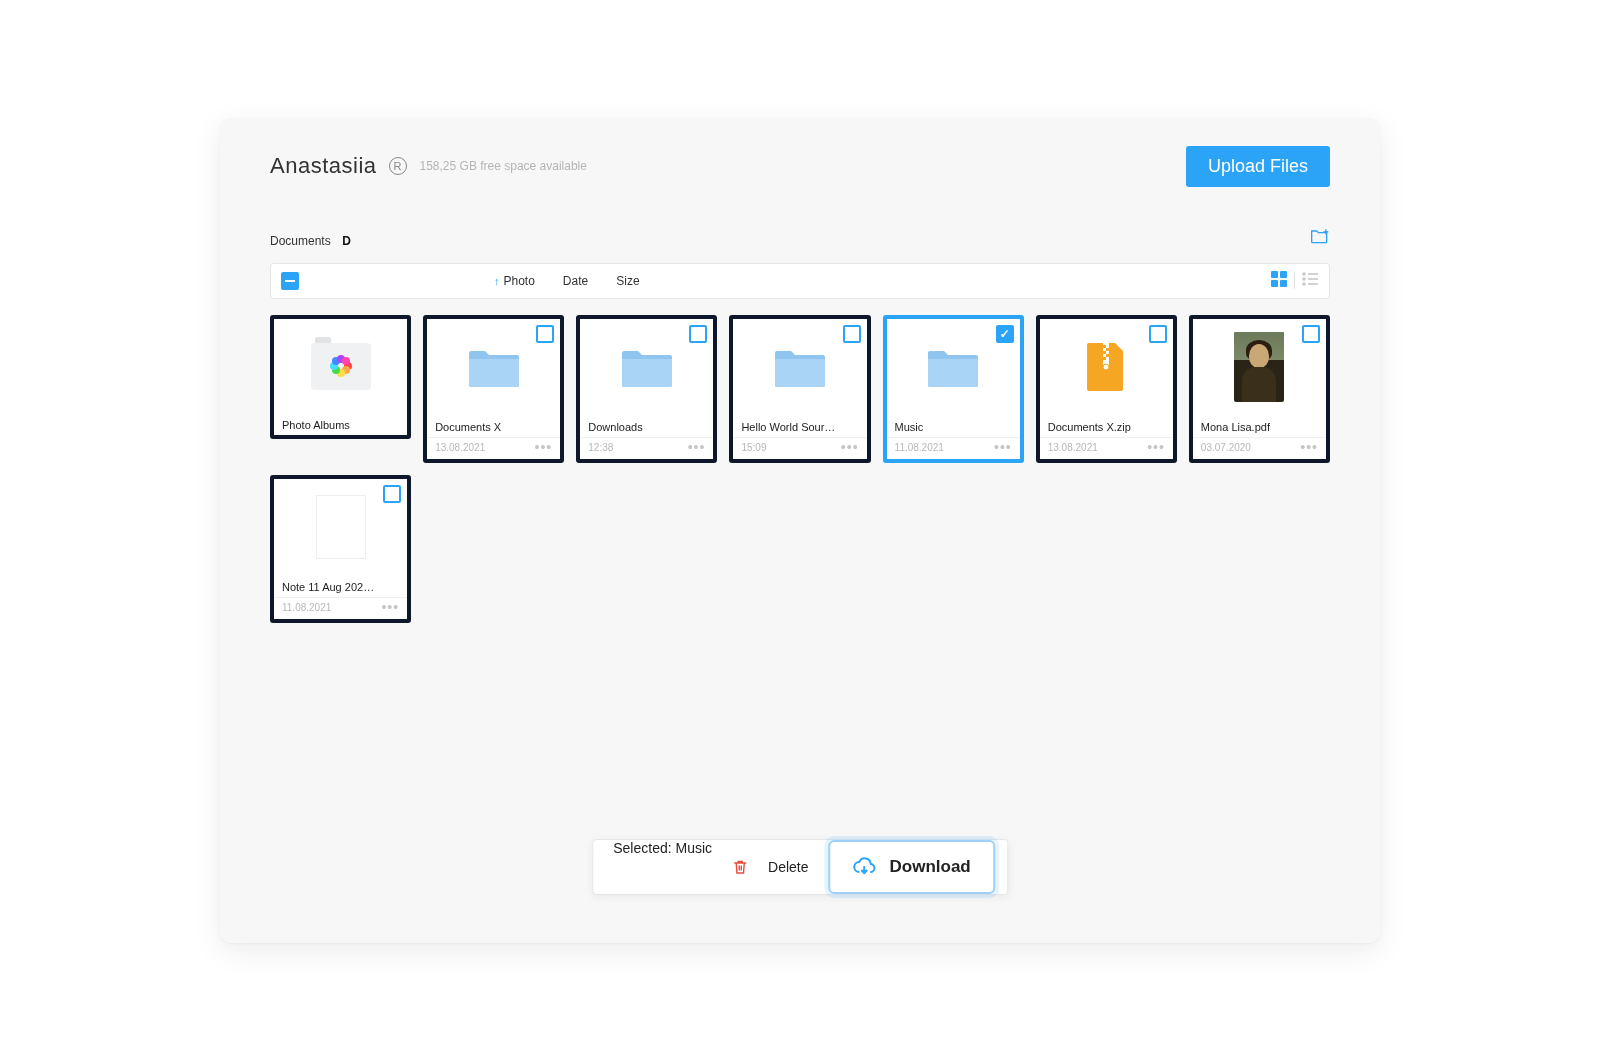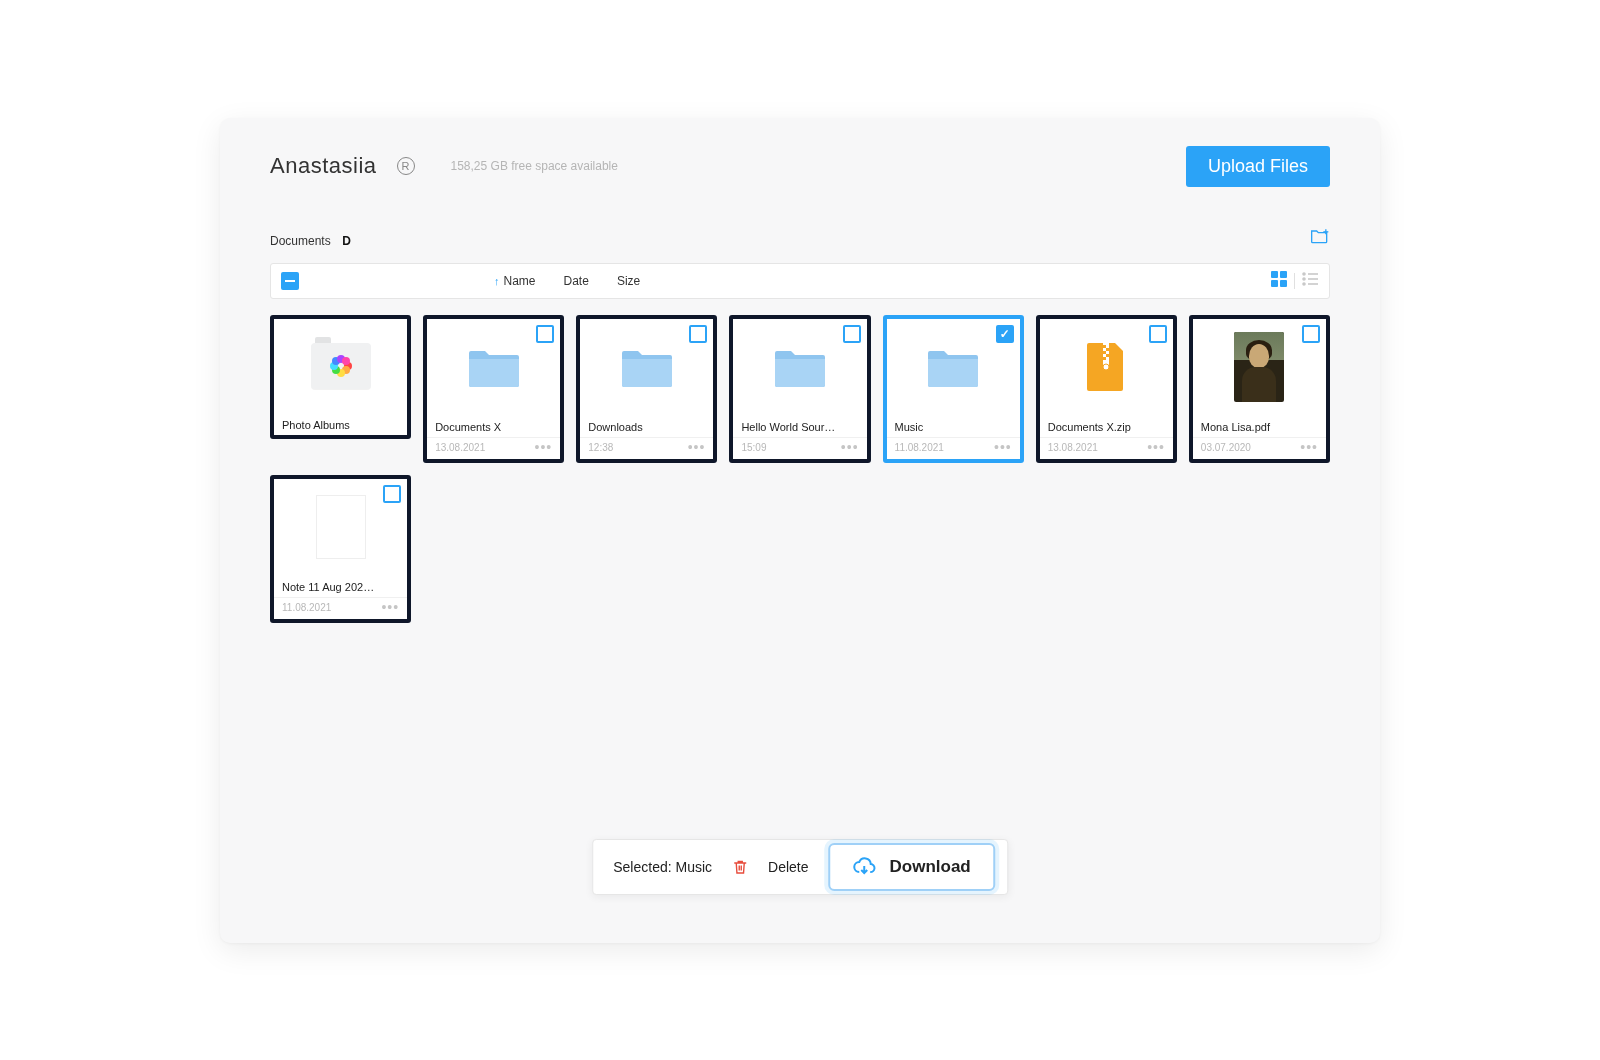--- a/index.html
+++ b/index.html
@@ -20,24 +20,24 @@
   box-shadow: 0 8px 30px rgba(0,0,0,0.08), 0 1px 3px rgba(0,0,0,0.04);
   position: relative;
   padding: 28px 50px 0 50px;
 }
 .header {
   display: flex;
   align-items: center;
   justify-content: space-between;
   margin-bottom: 40px;
 }
-.header-left { display:flex; align-items:center; gap:20px; }
+.header-left { display:flex; align-items:center; gap:12px; }
 .user-name { font-size: 22px; font-weight: 300; color:#333; letter-spacing:0.5px; }
 .r-brand { width:18px; height:18px; border:1px solid #888; border-radius:50%; display:inline-flex; align-items:center; justify-content:center; font-size:11px; font-weight:500; color:#888; }
-.space-text { font-size:12px; color:#b5b5b5; margin-left:16px; }
+.space-text { font-size:12px; color:#b5b5b5; margin-left:1px; }
 .upload-btn {
   background:#2ba3f7; color:#fff; border:none; font-size:18px; padding:10px 22px; border-radius:3px; cursor:pointer;
 }
 .breadcrumb-row {
   display:flex; align-items:flex-end; justify-content:space-between; margin-bottom:14px;
 }
 .breadcrumb { display:flex; align-items:center; gap:8px; font-size:12px; color:#333; font-weight:500; }
 .d-badge { width:16px; height:16px; display:inline-flex; align-items:center; justify-content:center; font-weight:700; font-size:12px; color:#111; }
 .new-folder-icon svg { width:20px; height:18px; }
 .column-bar {
@@ -87,21 +87,21 @@
 .mona .body { position:absolute; bottom:0; left:8px; right:8px; height:35px; background:#3a2f1a; border-radius:40% 40% 0 0; }
 .mona .hair { position:absolute; top:8px; left:12px; width:26px; height:20px; background:#2a1f10; border-radius:50% 50% 30% 30%; }
 .blank-page { width:50px; height:64px; background:#fff; border:1px solid #eee; }
 .card-label { padding:6px 8px 4px 8px; font-size:11px; color:#222; white-space:nowrap; overflow:hidden; text-overflow:ellipsis; }
 .card-meta { padding:0 8px 6px 8px; font-size:10px; color:#b8b8b8; display:flex; justify-content:space-between; align-items:center; border-top:1px solid #f0f0f0; padding-top:4px;}
 .dots { color:#c5c5c5; font-size:14px; letter-spacing:1px; cursor:pointer; line-height:6px;}
 .card.no-meta { height:124px; }
 .action-bar {
   position:absolute; bottom:48px; left:50%; transform:translateX(-50%);
   background:#fff; border:1px solid #e6e6e6; border-radius:4px; box-shadow:0 2px 8px rgba(0,0,0,0.06);
-  display:flex; align-items:center; height:56px; padding:0 12px 0 20px; gap:20px;
+  display:flex; height:56px; padding:0 12px 0 20px; gap:20px;
 }
 .selected-text { font-size:14px; color:#222; font-weight:500; }
 .delete-btn { display:flex; align-items:center; gap:20px; font-size:14px; color:#222; cursor:pointer; font-weight:500;}
 .delete-btn svg { width:16px; height:16px; }
 .download-btn {
   display:flex; align-items:center; gap:13px; font-size:17px; font-weight:600; color:#222;
   border:2px solid #9fd0f7; border-radius:6px; padding:10px 22px; cursor:pointer; background:#fff;
   box-shadow: 0 0 0 4px rgba(43,163,247,0.12);
 }
 .download-btn svg { width:24px; height:24px; }
@@ -132,21 +132,21 @@
           <line x1="16" y1="5" x2="22" y2="5"></line>
       </svg>
     </span>
   </div>
 
   <div class="column-bar">
     <div class="select-toggle">
         <div class="dash"></div>
       </div>
     <div class="col-headers">
-      <span><span class="sort-arrow">↑</span><span>Name</span></span>
+      <span><span class="sort-arrow">↑</span><span>Photo</span></span>
       <span>Date</span>
       <span>Size</span>
     </div>
     <div class="spacer"></div>
     <div class="view-group">
       <span class="grid-icon">
         <svg viewBox="0 0 18 18">
             <rect x="1" y="1" width="7" height="7" rx="1" fill="#2ba3f7"></rect>
             <rect x="10" y="1" width="7" height="7" rx="1" fill="#2ba3f7"></rect>
             <rect x="1" y="10" width="7" height="7" rx="1" fill="#2ba3f7"></rect>

